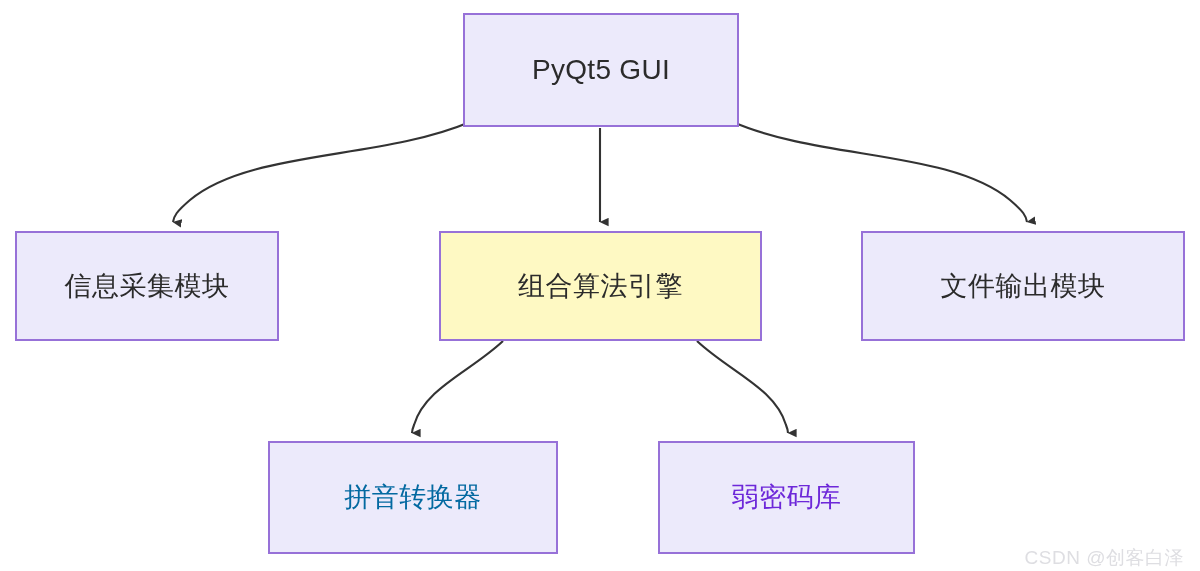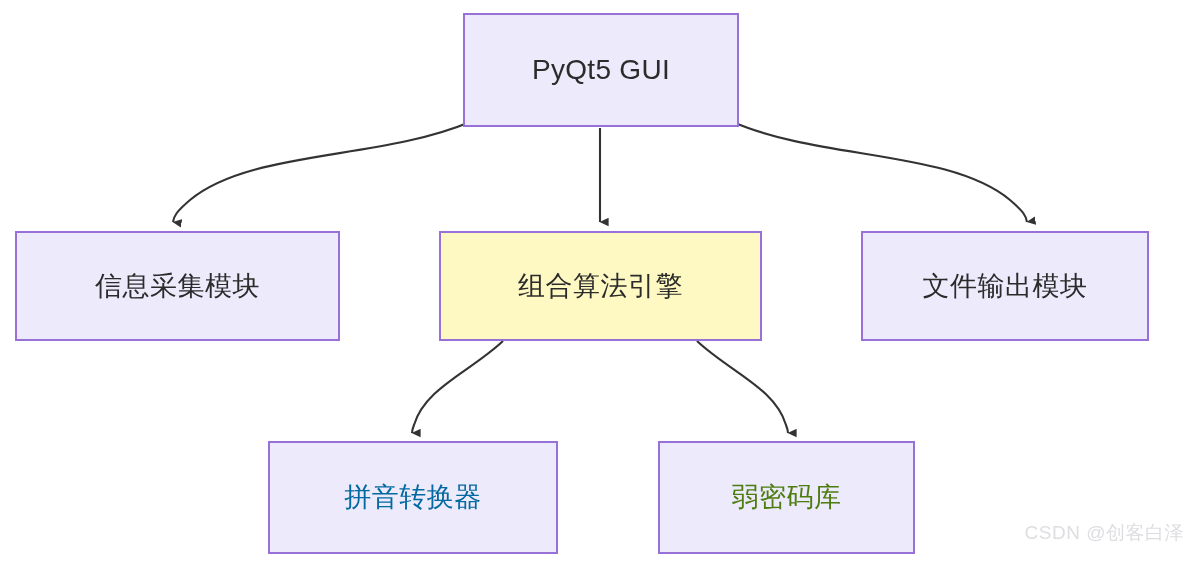--- a/index.html
+++ b/index.html
@@ -44,21 +44,21 @@
     white-space: nowrap;
     text-align: center;
   }
   .node-label.latin {
     font-size: 28px;
     letter-spacing: 0.3px;
   }
   #watermark {
     position: absolute;
     right: 16px;
-    bottom: 25px;
+    bottom: 0;
     color: #dedee2;
     font-size: 19px;
     letter-spacing: 0.5px;
     white-space: nowrap;
     z-index: 3;
     user-select: none;
   }
 </style>
 </head>
 <body>
@@ -77,32 +77,32 @@
         <path d="M 733 122 C 820 160, 950 150, 1010 200 C 1024 212, 1026 216, 1027 222" fill="none" stroke="#333333" stroke-width="2.1" stroke-linecap="butt" marker-end="url(#arrowhead)"></path>
         <path d="M 503 341 C 470 372, 425 388, 414 425 C 412 430, 412 432, 412 433" fill="none" stroke="#333333" stroke-width="2.1" stroke-linecap="butt" marker-end="url(#arrowhead)"></path>
         <path d="M 697 341 C 730 372, 775 388, 786 425 C 788 430, 788 432, 788 433" fill="none" stroke="#333333" stroke-width="2.1" stroke-linecap="butt" marker-end="url(#arrowhead)"></path>
       </g>
   </svg>
 
   <div id="nodes">
       <div class="node" style="left: 463px; top: 13px; width: 276px; height: 114px; background: rgb(236, 234, 251); border-color: rgb(151, 113, 216);">
         <div class="node-label latin" style="color: rgb(43, 43, 43);">PyQt5 GUI</div>
       </div>
-      <div class="node" style="left: 15px; top: 231px; width: 325px; height: 110px; background: rgb(236, 234, 251); border-color: rgb(151, 113, 216);">
+      <div class="node" style="left: 15px; top: 231px; width: 264px; height: 110px; background: rgb(236, 234, 251); border-color: rgb(151, 113, 216);">
         <div class="node-label" style="color: rgb(43, 43, 43);">信息采集模块</div>
       </div>
       <div class="node" style="left: 439px; top: 231px; width: 323px; height: 110px; background: #fef9c3; border-color: rgb(151, 113, 216);">
         <div class="node-label" style="color: rgb(43, 43, 43);">组合算法引擎</div>
       </div>
-      <div class="node" style="left: 861px; top: 231px; width: 288px; height: 110px; background: rgb(236, 234, 251); border-color: rgb(151, 113, 216);">
+      <div class="node" style="left: 861px; top: 231px; width: 324px; height: 110px; background: rgb(236, 234, 251); border-color: rgb(151, 113, 216);">
         <div class="node-label" style="color: rgb(43, 43, 43);">文件输出模块</div>
       </div>
       <div class="node" style="left: 268px; top: 441px; width: 290px; height: 113px; background: rgb(236, 234, 251); border-color: rgb(151, 113, 216);">
         <div class="node-label" style="color: #0369a1;">拼音转换器</div>
       </div>
       <div class="node" style="left: 658px; top: 441px; width: 257px; height: 113px; background: rgb(236, 234, 251); border-color: rgb(151, 113, 216);">
-        <div class="node-label" style="color: #4d7c0f;">弱密码库</div>
+        <div class="node-label" style="color: #6d28d9;">弱密码库</div>
       </div>
     </div>
 
   <div id="watermark">CSDN @创客白泽</div>
 
 </div>
 
 </body></html>

